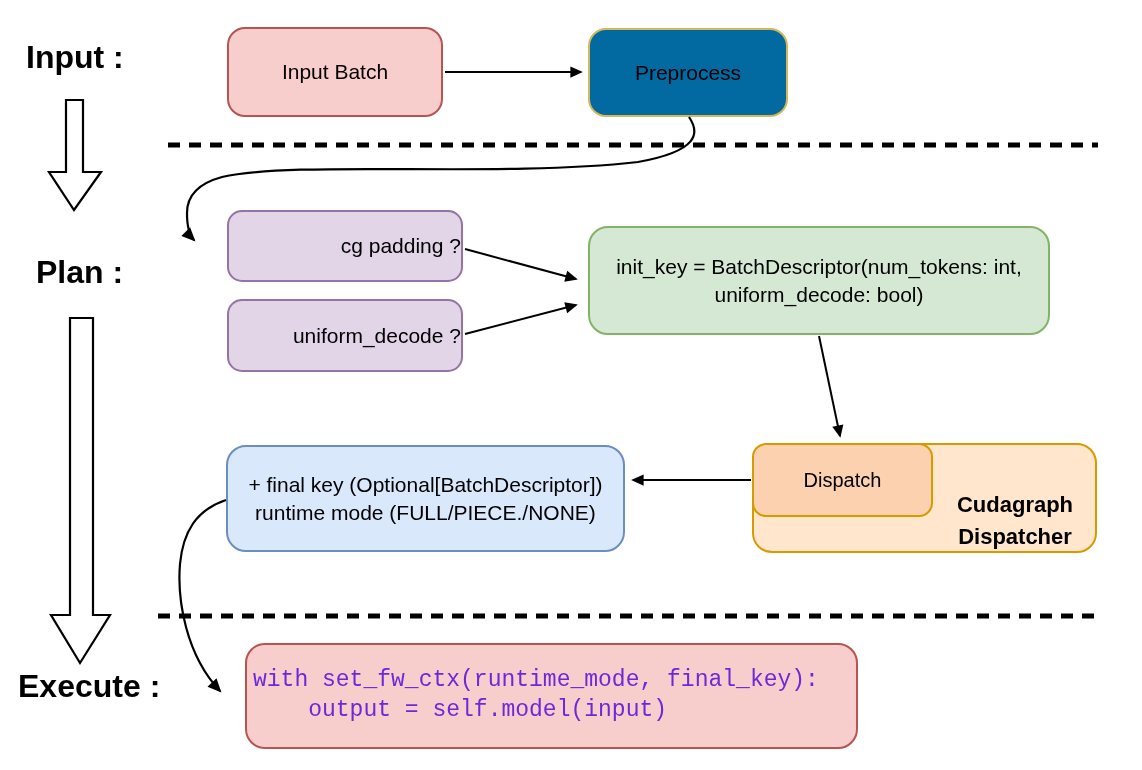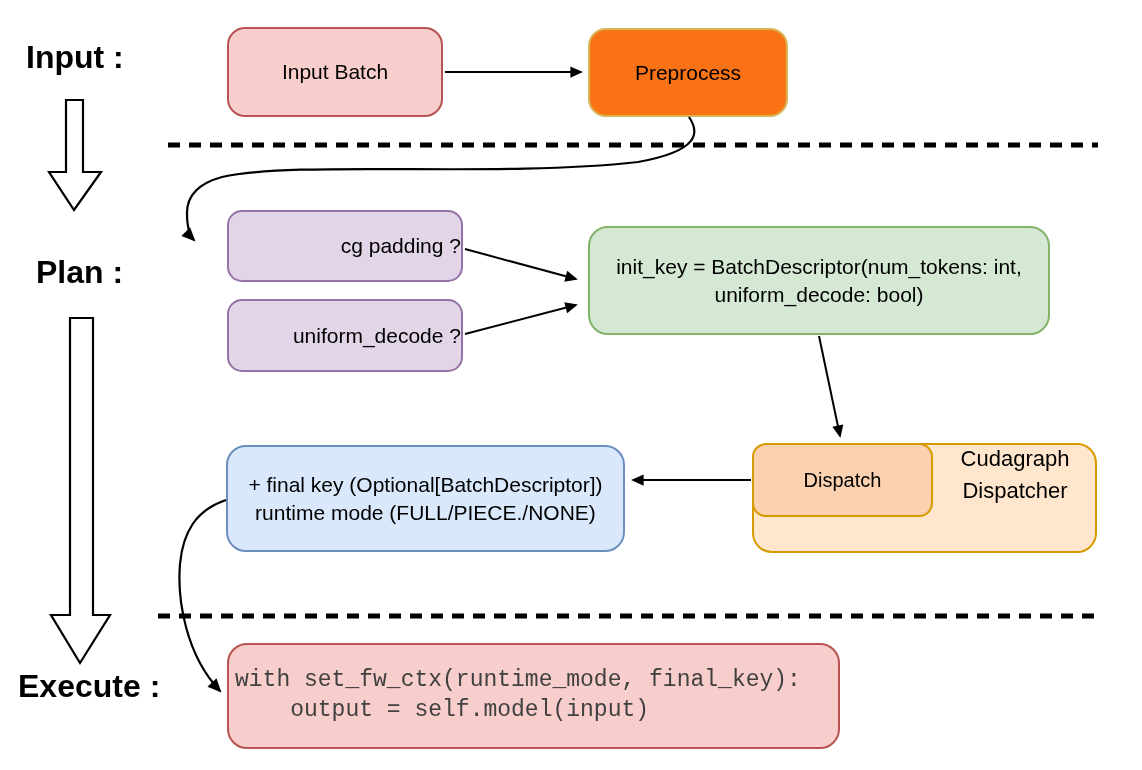--- a/index.html
+++ b/index.html
@@ -37,46 +37,48 @@
     text-align: center;
     border: 2.5px solid #000;
     border-radius: 18px;
     font-size: 21px;
     line-height: 1.3;
     color: #000;
     white-space: nowrap;
   }
   .node .lines { width: 100%; }
   .red    { background: #F8CECC; border-color: #B85450; }
-  .yellow { background: #f97316; border-color: #D6B656; }
+  .yellow { background: #0369a1; border-color: #D6B656; }
   .purple { background: #E1D5E7; border-color: #9673A6; border-radius: 15px; justify-content: flex-end; }
   .green  { background: #D5E8D4; border-color: #82B366; border-radius: 20px; }
   .blue   { background: #DAE8FC; border-color: #6C8EBF; border-radius: 20px; }
   .orange { background: #FFE6CC; border-color: #D79B00; border-radius: 20px; }
   .orange-inner { background: #FBD1AF; border-color: #D79B00; border-radius: 14px; font-size: 20px; }
   .cud-label {
     position: absolute;
     z-index: 3;
     display: flex;
-    align-items: flex-start;
+    align-items: flex-end;
     justify-content: center;
     text-align: center;
     font-size: 22px;
     line-height: 1.45;
     color: #000;
+    font-weight: bold;
   }
   .code-box {
     justify-content: flex-start;
     text-align: left;
     padding-left: 6px;
     font-family: "Liberation Mono", monospace;
     font-size: 23px;
     line-height: 1.3;
-    color: #404040;
+    color: #6d28d9;
     border-radius: 20px;
+    margin-left: 18px;
   }
   .code-line { white-space: pre; }
 </style>
 </head>
 <body>
 
 <div class="canvas">
 
   <svg class="edges" width="1142" height="770" viewBox="0 0 1142 770">
     <defs>

